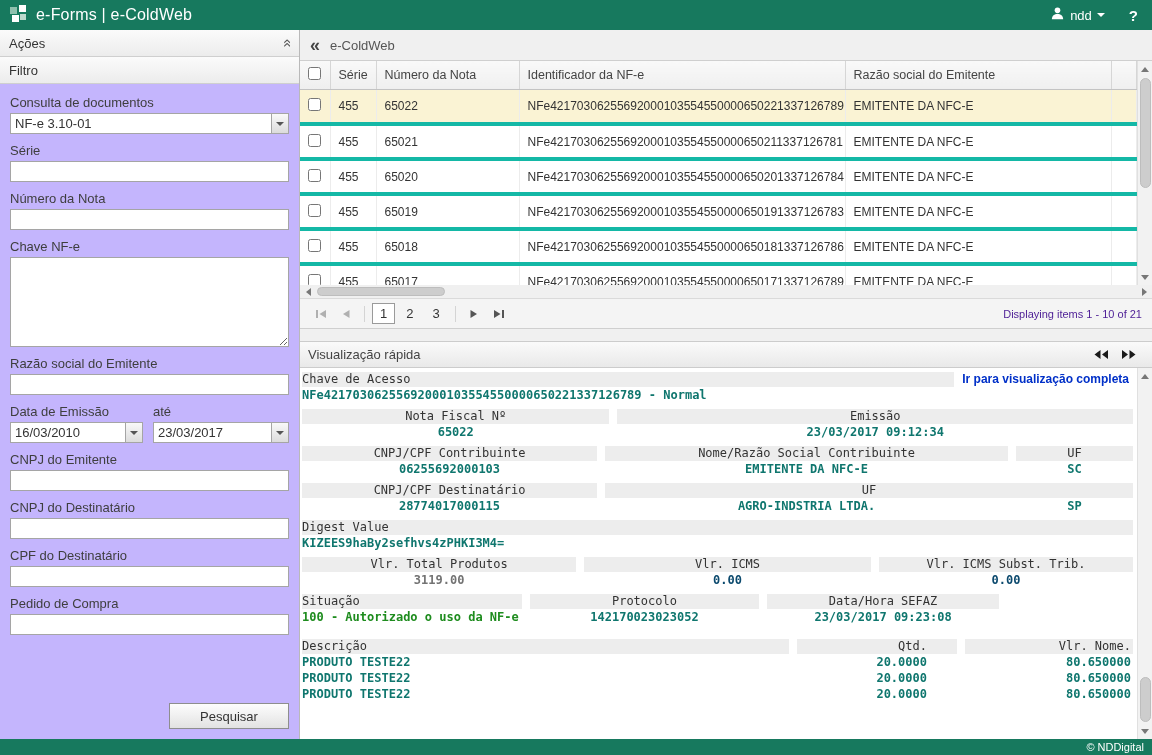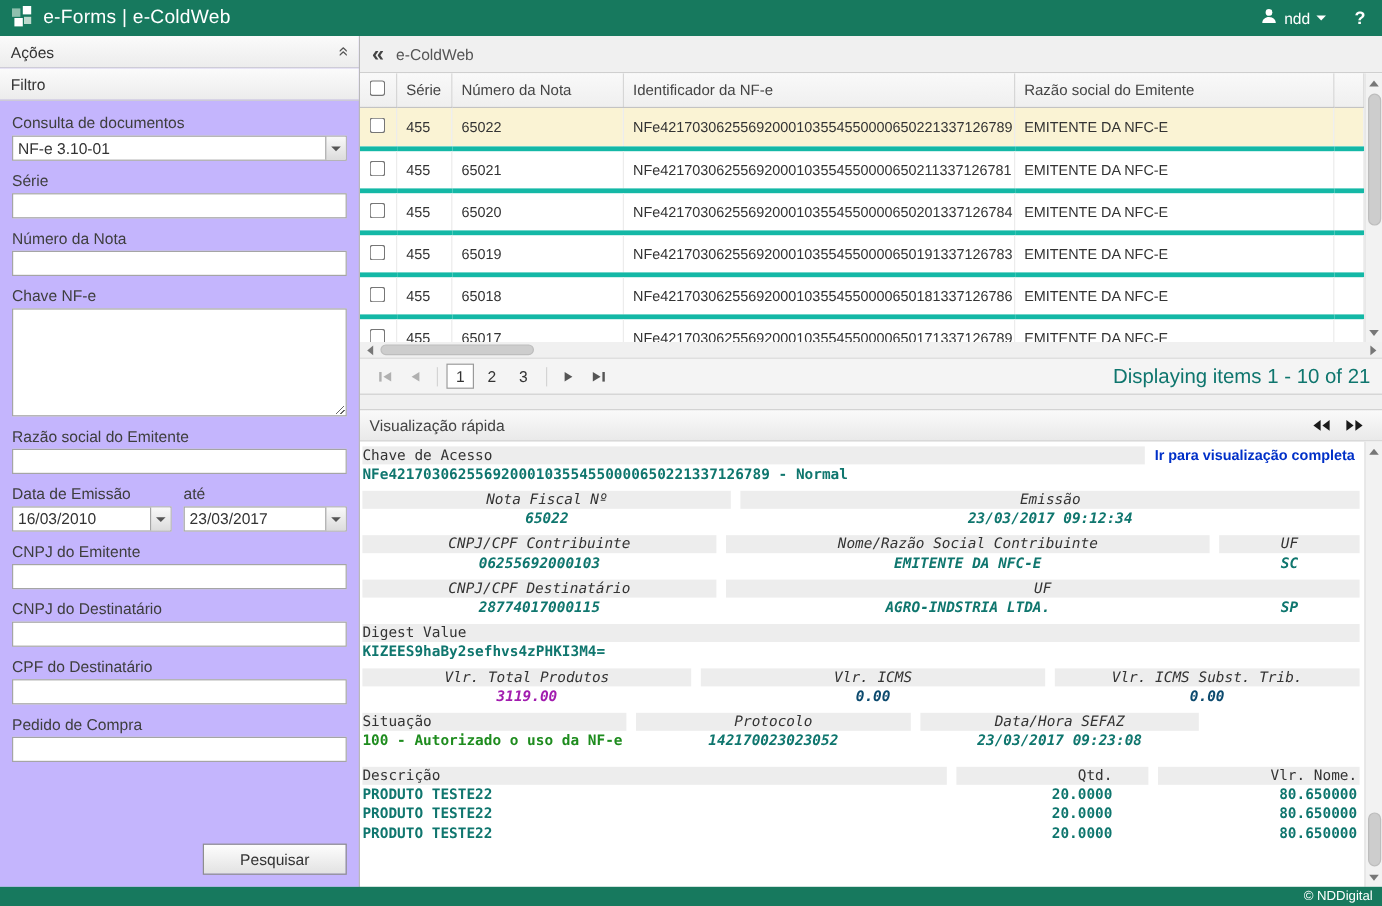--- a/index.html
+++ b/index.html
@@ -62,43 +62,43 @@
   .hscroll { height:13px; flex:0 0 13px; background:#f0f0f0; display:flex; align-items:center; }
   .sb-thumb-h { height:9px; width:128px; background:#cdcdcd; border:1px solid #bdbdbd; border-radius:5px; margin-left:2px; cursor:grab; }
 
   
   .pager { height:31px; flex:0 0 31px; background:#f4f4f4; border-top:1px solid #dadada; border-bottom:1px solid #cfcfcf; display:flex; align-items:center; padding:0 10px; gap:3px; }
   .pg-ic { background:none; border:1px solid transparent; width:22px; height:22px; display:flex; align-items:center; justify-content:center; cursor:pointer; color:#555; }
   .pg-ic.disabled { color:#b0b0b0; cursor:default; }
   .pg-sep { width:1px; height:16px; background:#d4d4d4; margin:0 4px; }
   .page-num { border:1px solid transparent; background:none; font:13px "Liberation Sans",sans-serif; color:#333; padding:2px 7px; cursor:pointer; }
   .page-num.current { border:1px solid #9a9a9a; background:#fff; }
-  .pager .status { margin-left:auto; color:#0f766e; font-size:17px; }
+  .pager .status { margin-left:auto; color:#4c1d95; font-size:11px; }
 
   
   .qv { margin-top:12px; flex:1; min-height:0; display:flex; flex-direction:column; border-top:1px solid #ccc; }
   .qv-header { height:26px; flex:0 0 26px; background:linear-gradient(#fafafa,#e9e9e9); border-bottom:1px solid #ccc; display:flex; align-items:center; padding:0 8px; color:#444; }
   .qv-nav { margin-left:auto; display:flex; gap:8px; margin-right:6px; }
   .qv-nav button { background:none; border:none; cursor:pointer; padding:2px; display:flex; align-items:center; }
   .qv-body { flex:1; min-height:0; background:#fff; display:flex; }
   .qv-content { flex:1; min-width:0; padding:4px 4px 0 2px; font-family:"DejaVu Sans Mono",monospace; font-size:12px; line-height:15px; color:#222; }
   .qv-row { display:flex; gap:8px; margin-bottom:1px; align-items:flex-start; }
   .strip { background:#EDEDED; min-height:15px; color:#333; }
-  .center { text-align:center;font-style:italic; }
+  .center { text-align:center; }
   .rightal { text-align:right; }
   .bold { font-weight:bold; color:#0f766e; }
   .flex1 { flex:1; }
   .w37 { flex:0 0 37%; } .w61 { flex:1; }
   .w35 { flex:0 0 35.5%; } .w49 { flex:0 0 48.5%; } .wuf { flex:1; }
   .v33a { flex:0 0 33%; } .v33b { flex:0 0 34.5%; } .v33c { flex:1; }
   .s26 { flex:0 0 26.5%; } .s27 { flex:0 0 27.5%; } .s28 { flex:0 0 28%; }
   .qv-group { margin-top:6px; }
   .qv-vals { margin-bottom:2px; }
   .qv-link { font-family:"Liberation Sans",sans-serif; font-size:12px; font-weight:bold; color:#0030C8; text-decoration:none; white-space:nowrap; padding-right:4px; cursor:pointer; }
-  .blue { color:#a21caf; } .red { color:#0c4a6e; } .green { color:#1E8C1E; }
+  .blue { color:#737373; } .red { color:#0c4a6e; } .green { color:#1E8C1E; }
   .prods { margin-top:14px; }
   .pdesc { flex:1; } .pqtd { flex:0 0 160px; } .pvlr { flex:0 0 168px; }
   .pr30 { padding-right:30px; } .pr2 { padding-right:2px; }
   .qv-thumb { height:45px; margin-bottom:2px; }
 
   
   .footer { height:16px; flex:0 0 16px; background:#17795E; color:#fff; font-size:11px; display:flex; align-items:center; justify-content:flex-end; padding:0 8px; }
 </style>
 </head>
 <body>

